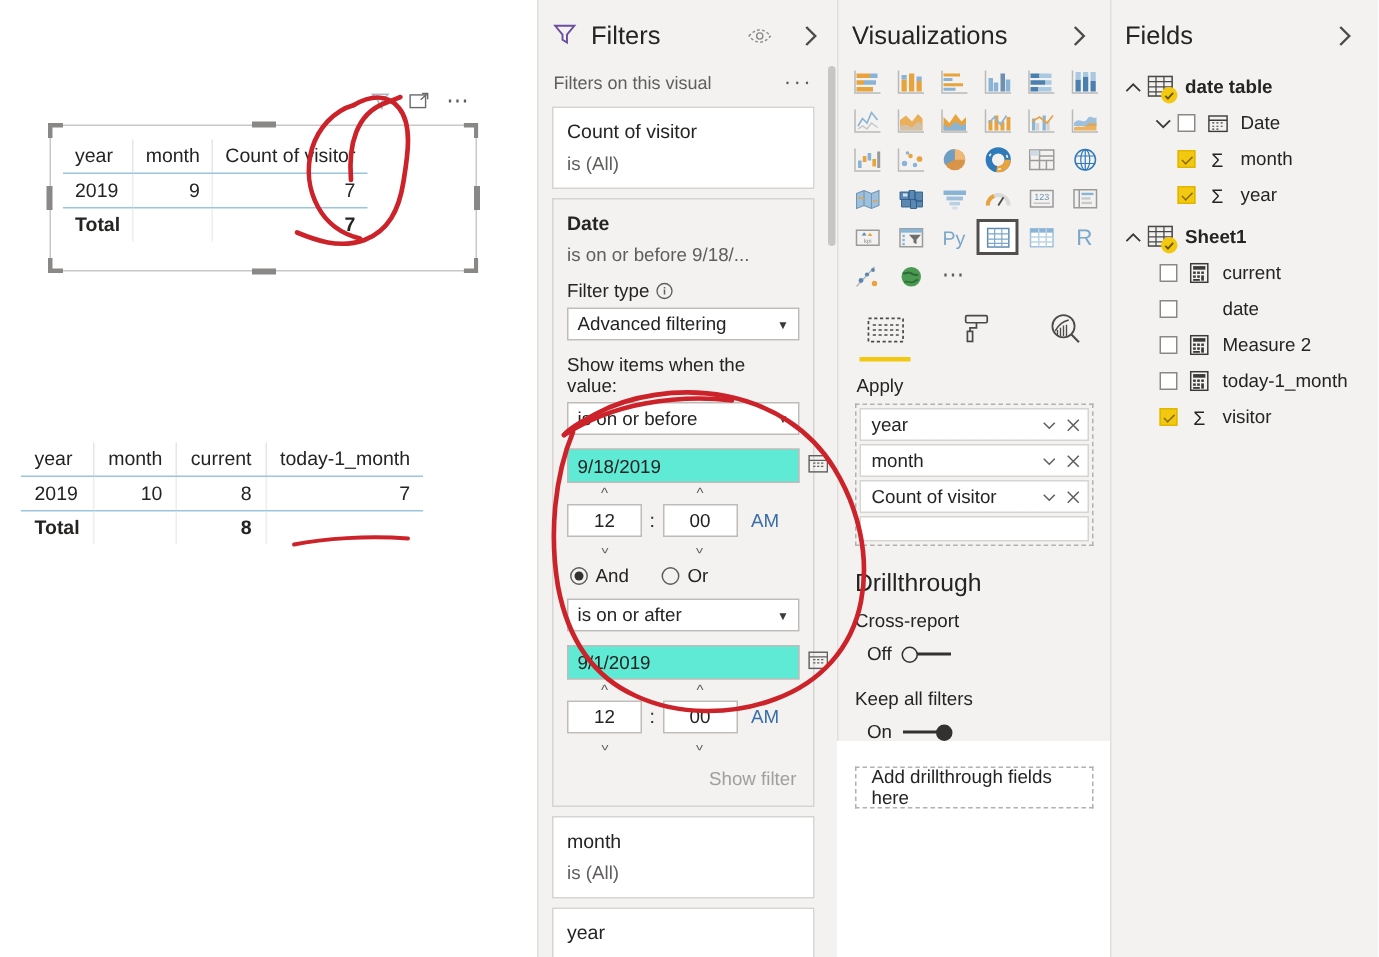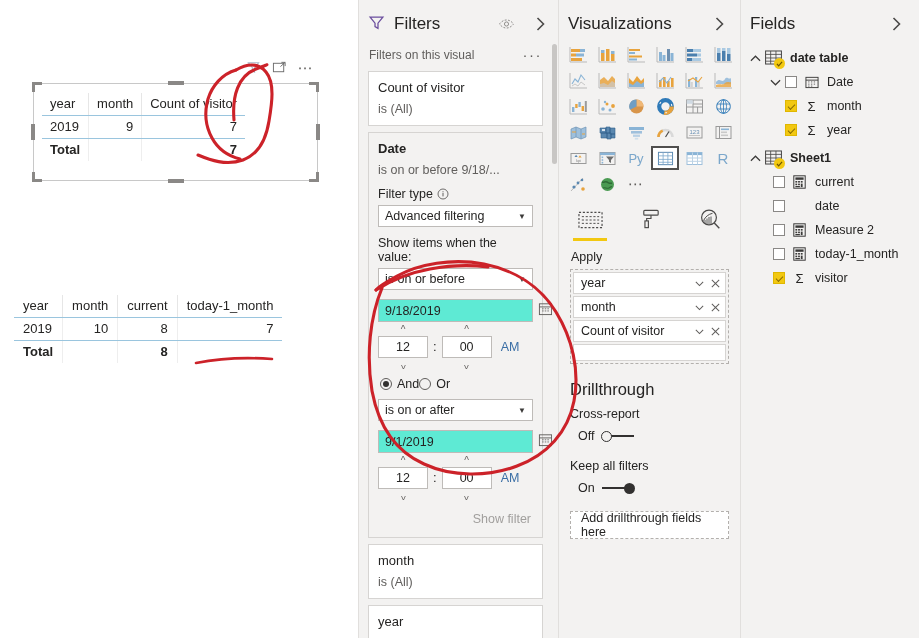--- a/index.html
+++ b/index.html
@@ -99,32 +99,32 @@
   .time-row { display:flex; align-items:center; gap:0; margin-top:1px; }
   .spin { display:flex; flex-direction:column; align-items:center; width:50px; }
   .chev { color:#605e5c; font-size:10px; line-height:11px; height:12px; }
   .spin-box {
     width:50px; height:22px; border:1px solid #bebbb8; background:#fff;
     display:flex; align-items:center; justify-content:center; font-size:12.5px;
   }
   .colon { padding:0 5px; font-size:13px; color:#252423; align-self:center; margin-top:-1px;}
   .ampm { font-size:12.5px; color:#3a6ea5; margin-left:9px; align-self:center; margin-top:-1px; }
 
-  .radio-row { display:flex; align-items:center; margin:7px 0 8px 2px; }
+  .radio-row { display:flex; align-items:center; gap:22px; margin:7px 0 8px 2px; }
   .radio { display:flex; align-items:center; gap:5px; font-size:12.5px; color:#252423; }
   .rdo { width:12px; height:12px; border:1px solid #605e5c; border-radius:50%; position:relative; }
   .rdo.on::after { content:""; position:absolute; left:2px; top:2px; width:6px; height:6px; background:#323130; border-radius:50%; }
 
   .apply-row { text-align:right; font-size:12.5px; color:#a19f9d; padding:11px 2px 2px 0; }
 
   .pane-scrollbar { position:absolute; right:1px; top:44px; width:5px; height:120px; background:#c8c6c4; border-radius:3px; }
 
   
   #viz-pane {
-    position:absolute; left:558px; top:0; width:182px; height:638px;
+    position:absolute; left:558px; top:0; width:182px; height:494px;
     background:#f3f2f1; border-left:1px solid #e1dfdd;
   }
   .viz-grid { display:grid; grid-template-columns:repeat(6,28px); gap:2px 1px; padding:8px 0 0 5px; }
   .viz-cell { width:28px; height:24px; display:flex; align-items:center; justify-content:center; }
   .viz-cell.selected { border:2px solid #504f4e; background:#fff; }
   .viz-cell svg { display:block; }
 
   .viz-tabs { display:flex; gap:26px; padding:12px 0 0 14px; align-items:flex-end; }
   .viz-tab { display:flex; flex-direction:column; align-items:center; }
   .viz-tab .und { width:34px; height:3px; background:transparent; margin-top:5px; }

